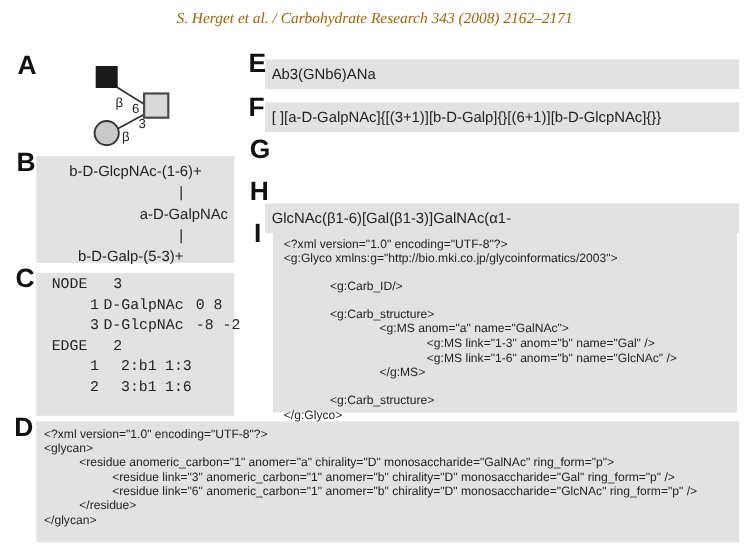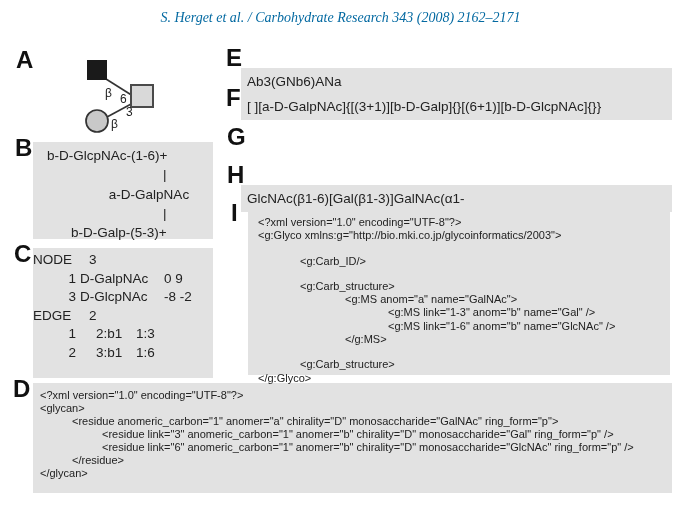--- a/index.html
+++ b/index.html
@@ -1,36 +1,36 @@
 <!DOCTYPE html>
 <html><head>
 <meta charset="utf-8">
 <style>
   html,body{margin:0;padding:0;background:#ffffff;}
   .page{position:relative;width:681px;height:507px;background:#fff;overflow:hidden;
         font-family:"Liberation Sans",sans-serif;color:#222;}
 
   .citation{position:absolute;top:10px;left:0;width:681px;text-align:center;
-            font-family:"Liberation Serif",serif;font-style:italic;font-size:14px;color:#0369a1;}
+            font-family:"Liberation Serif",serif;font-style:italic;font-size:14px;color:#a16207;}
 
   .panel-label{position:absolute;font-family:"Liberation Sans",sans-serif;
                font-weight:700;font-size:24px;line-height:1;color:#111;letter-spacing:0.5px;}
 
   .graybox{position:absolute;background:#e2e2e2;}
 
   
   .b-box{left:33px;top:142px;width:180px;height:97px;font-size:13.5px;line-height:19.3px;padding-top:4px;box-sizing:border-box;}
-  .b-box div:nth-child(1){padding-left:14px;}
+  .b-box div:nth-child(1){padding-left:30px;}
   .b-box div:nth-child(2),.b-box div:nth-child(4){padding-left:130px;}
-  .b-box div:nth-child(3){padding-left:52px;text-align:center;}
+  .b-box div:nth-child(3){padding-left:94px;}
   .b-box div:nth-child(5){padding-left:38px;}
 
   
   .c-box{left:33px;top:248px;width:180px;height:130px;font-size:13.5px;line-height:18.6px;padding-top:3px;box-sizing:border-box;}
-  .crow{white-space:nowrap;}
+  .crow{padding-left:14px;white-space:nowrap;font-family:Liberation Mono, monospace;}
   .crow span{display:inline-block;}
   .crow-kw .c0{width:56px;}
   .crow-node .c0,.crow-edge .c0{width:43px;text-align:right;}
   .crow-node .c1{margin-left:4px;width:84px;}
   .crow-edge .c1{margin-left:20px;width:40px;}
 
   
   .code{font-family:"Liberation Sans",sans-serif;white-space:nowrap;}
   .d-box{left:33px;top:383px;width:639px;height:110px;font-size:11px;line-height:13px;
          padding:6px 6px 0 7px;box-sizing:border-box;}
@@ -40,21 +40,21 @@
   .i-box{left:248px;top:208px;width:422px;height:167px;font-size:11px;line-height:13.3px;
          padding:8px 6px 0 10px;box-sizing:border-box;}
   .i-box .ind-0{padding-left:0;}
   .i-box .ind-1{padding-left:42px;margin-top:12px;}
   .i-box .ind-2{padding-left:87px;}
   .i-box .ind-3{padding-left:130px;}
 
   
   .line-box{left:241px;width:431px;height:27px;display:flex;align-items:center;
             padding-left:6px;box-sizing:border-box;font-size:13.5px;white-space:nowrap;}
-  .e-box{top:54px;margin-top:14px;}
+  .e-box{top:54px;}
   .f-box{top:93px;}
   .g-box{top:131px;}
   .h-box{top:185px;}
 
   
   .a-svg{position:absolute;left:80px;top:55px;}
   .a-svg text{font-family:"Liberation Sans",sans-serif;font-size:12px;fill:#222;}
 </style>
 </head>
 <body>
@@ -81,21 +81,21 @@
       <div>b-D-GlcpNAc-(1-6)+</div>
       <div>|</div>
       <div>a-D-GalpNAc</div>
       <div>|</div>
       <div>b-D-Galp-(5-3)+</div>
     </div>
 
   <div class="panel-label" style="left:14px;top:242px;">C</div>
   <div class="graybox c-box">
       <div class="crow crow-kw"><span class="c0">NODE</span><span class="c1">3</span></div>
-      <div class="crow crow-node"><span class="c0">1</span><span class="c1">D-GalpNAc</span><span class="c2">0 9</span></div>
+      <div class="crow crow-node"><span class="c0">1</span><span class="c1">D-GalpNAc</span><span class="c2">0 8</span></div>
       <div class="crow crow-node"><span class="c0">3</span><span class="c1">D-GlcpNAc</span><span class="c2">-8 -2</span></div>
       <div class="crow crow-kw"><span class="c0">EDGE</span><span class="c1">2</span></div>
       <div class="crow crow-edge"><span class="c0">1</span><span class="c1">2:b1</span><span class="c2">1:3</span></div>
       <div class="crow crow-edge"><span class="c0">2</span><span class="c1">3:b1</span><span class="c2">1:6</span></div>
     </div>
 
   <div class="panel-label" style="left:13px;top:377px;">D</div>
   <div class="graybox code d-box">
       <div class="ind-0">&lt;?xml version="1.0" encoding="UTF-8"?&gt;</div>
       <div class="ind-0">&lt;glycan&gt;</div>

